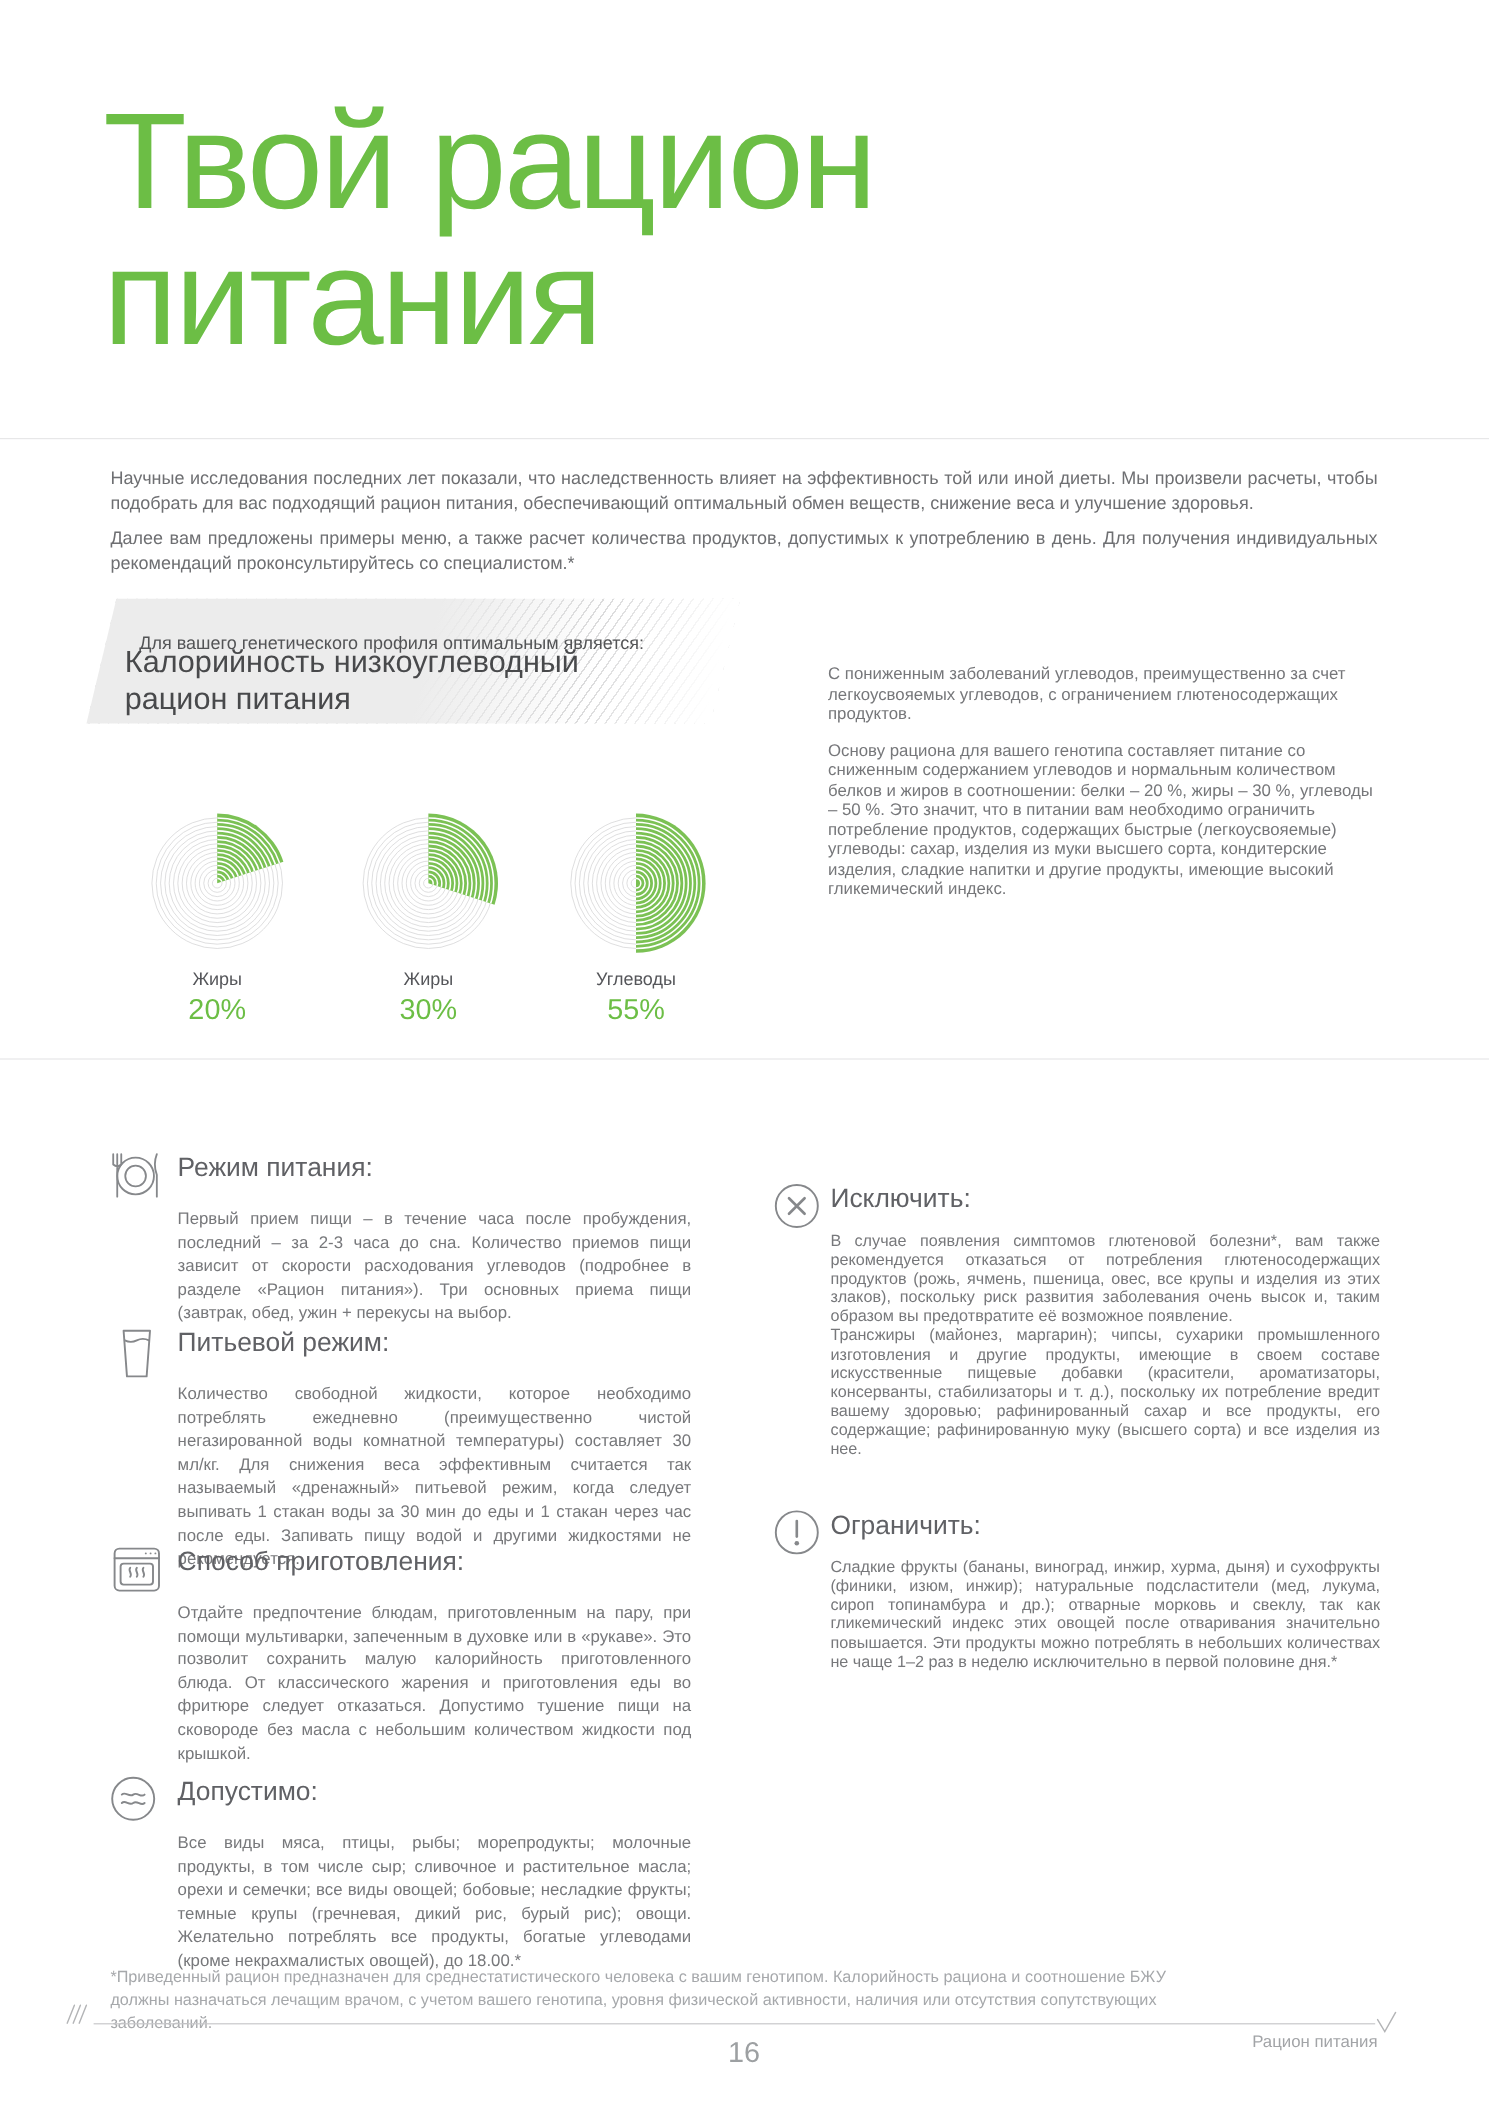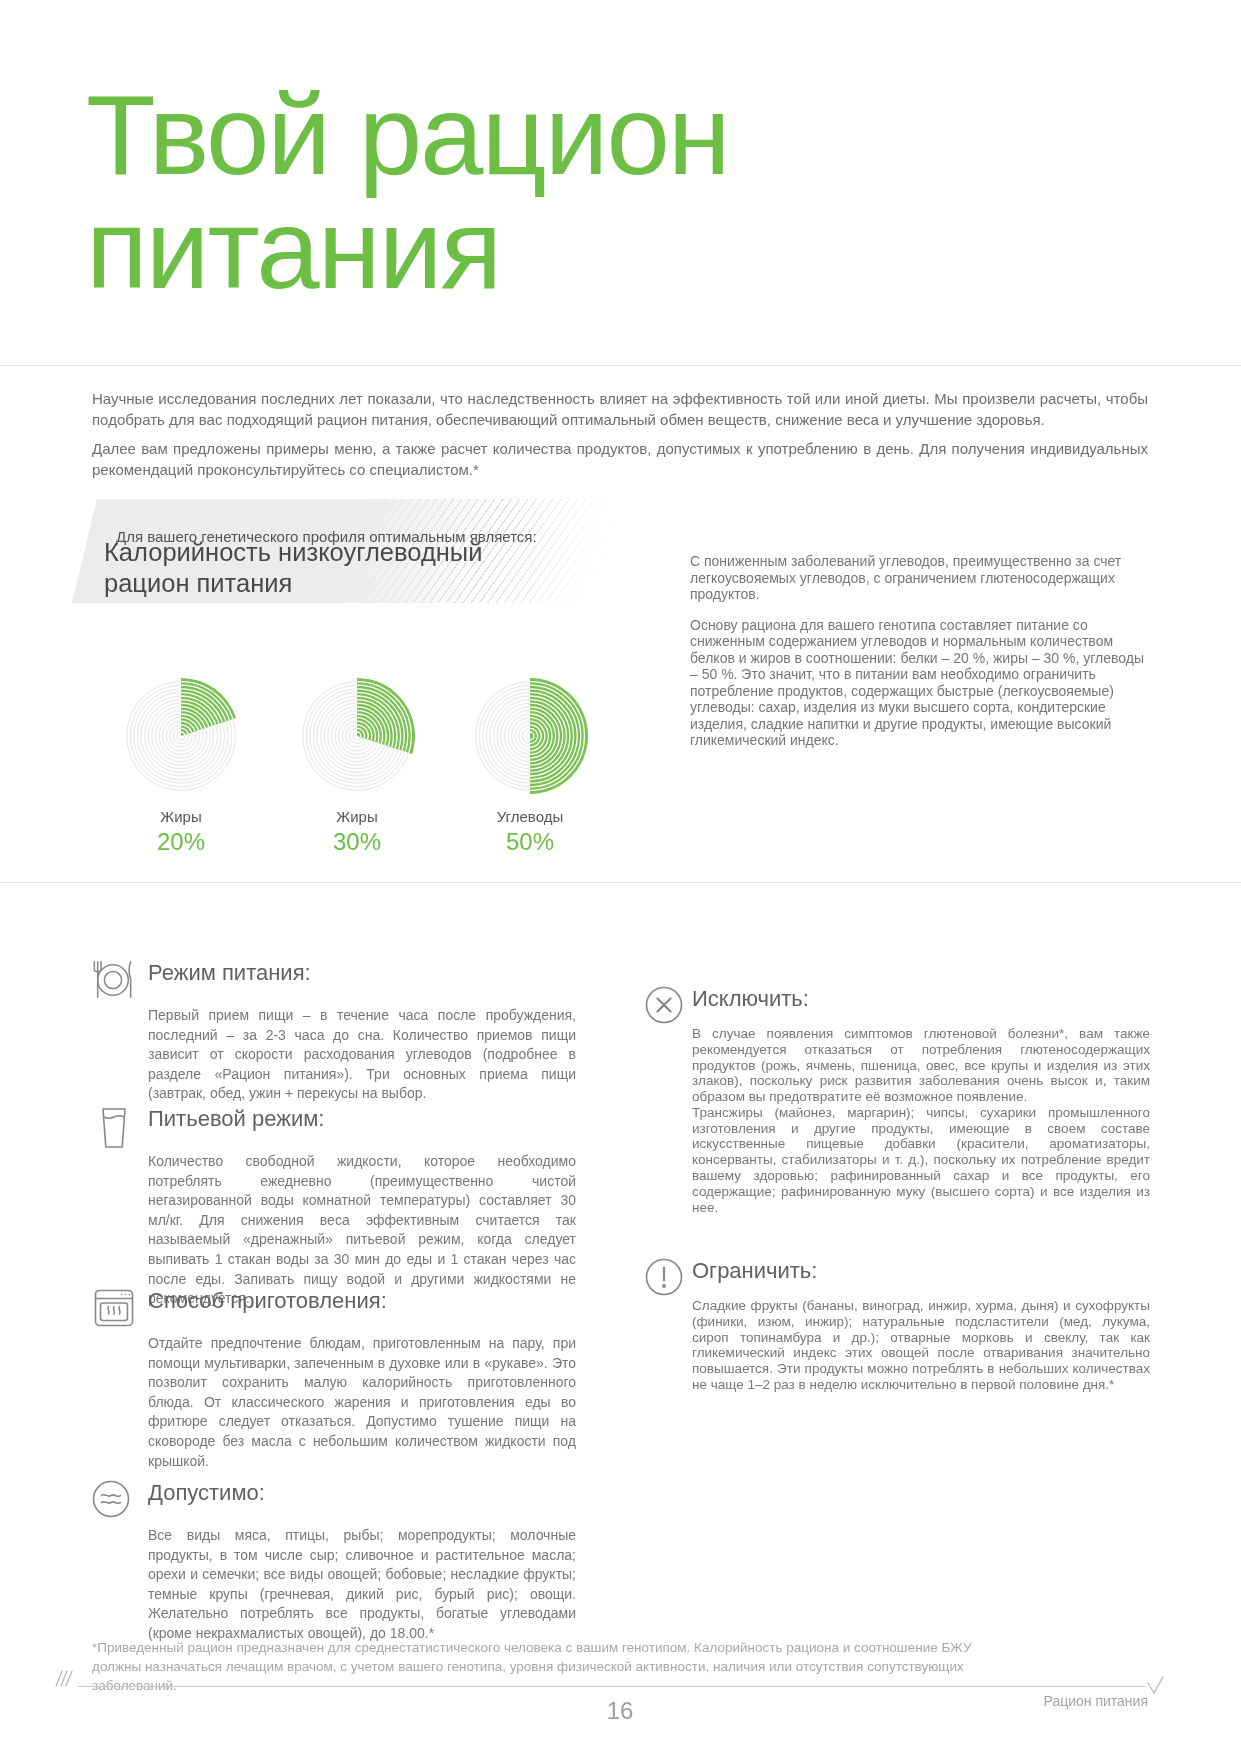--- a/index.html
+++ b/index.html
@@ -206,21 +206,21 @@
   <div class="abs pie-caption" style="left:101px;">
     <div class="cat">Жиры</div>
     <div class="pct">20%</div>
   </div>
   <div class="abs pie-caption" style="left:277px;">
     <div class="cat">Жиры</div>
     <div class="pct">30%</div>
   </div>
   <div class="abs pie-caption" style="left:450px;">
     <div class="cat">Углеводы</div>
-    <div class="pct">50%</div>
+    <div class="pct">55%</div>
   </div>
 
   <div class="abs rule" style="top:882px;"></div>
 
 
   <div class="abs rec left-col" style="top:958px;">
     <span class="rec-icon">
       <svg width="46" height="44" viewBox="0 0 48 46" fill="none" stroke="#86888b" stroke-width="1.6" stroke-linecap="round" stroke-linejoin="round">
         <path d="M4.5,4 V13 M8,4 V13 M11.5,4 V13 M4.5,13 Q8,16 11.5,13 M8,15 V41"></path>
         <circle cx="24" cy="23" r="16"></circle>

